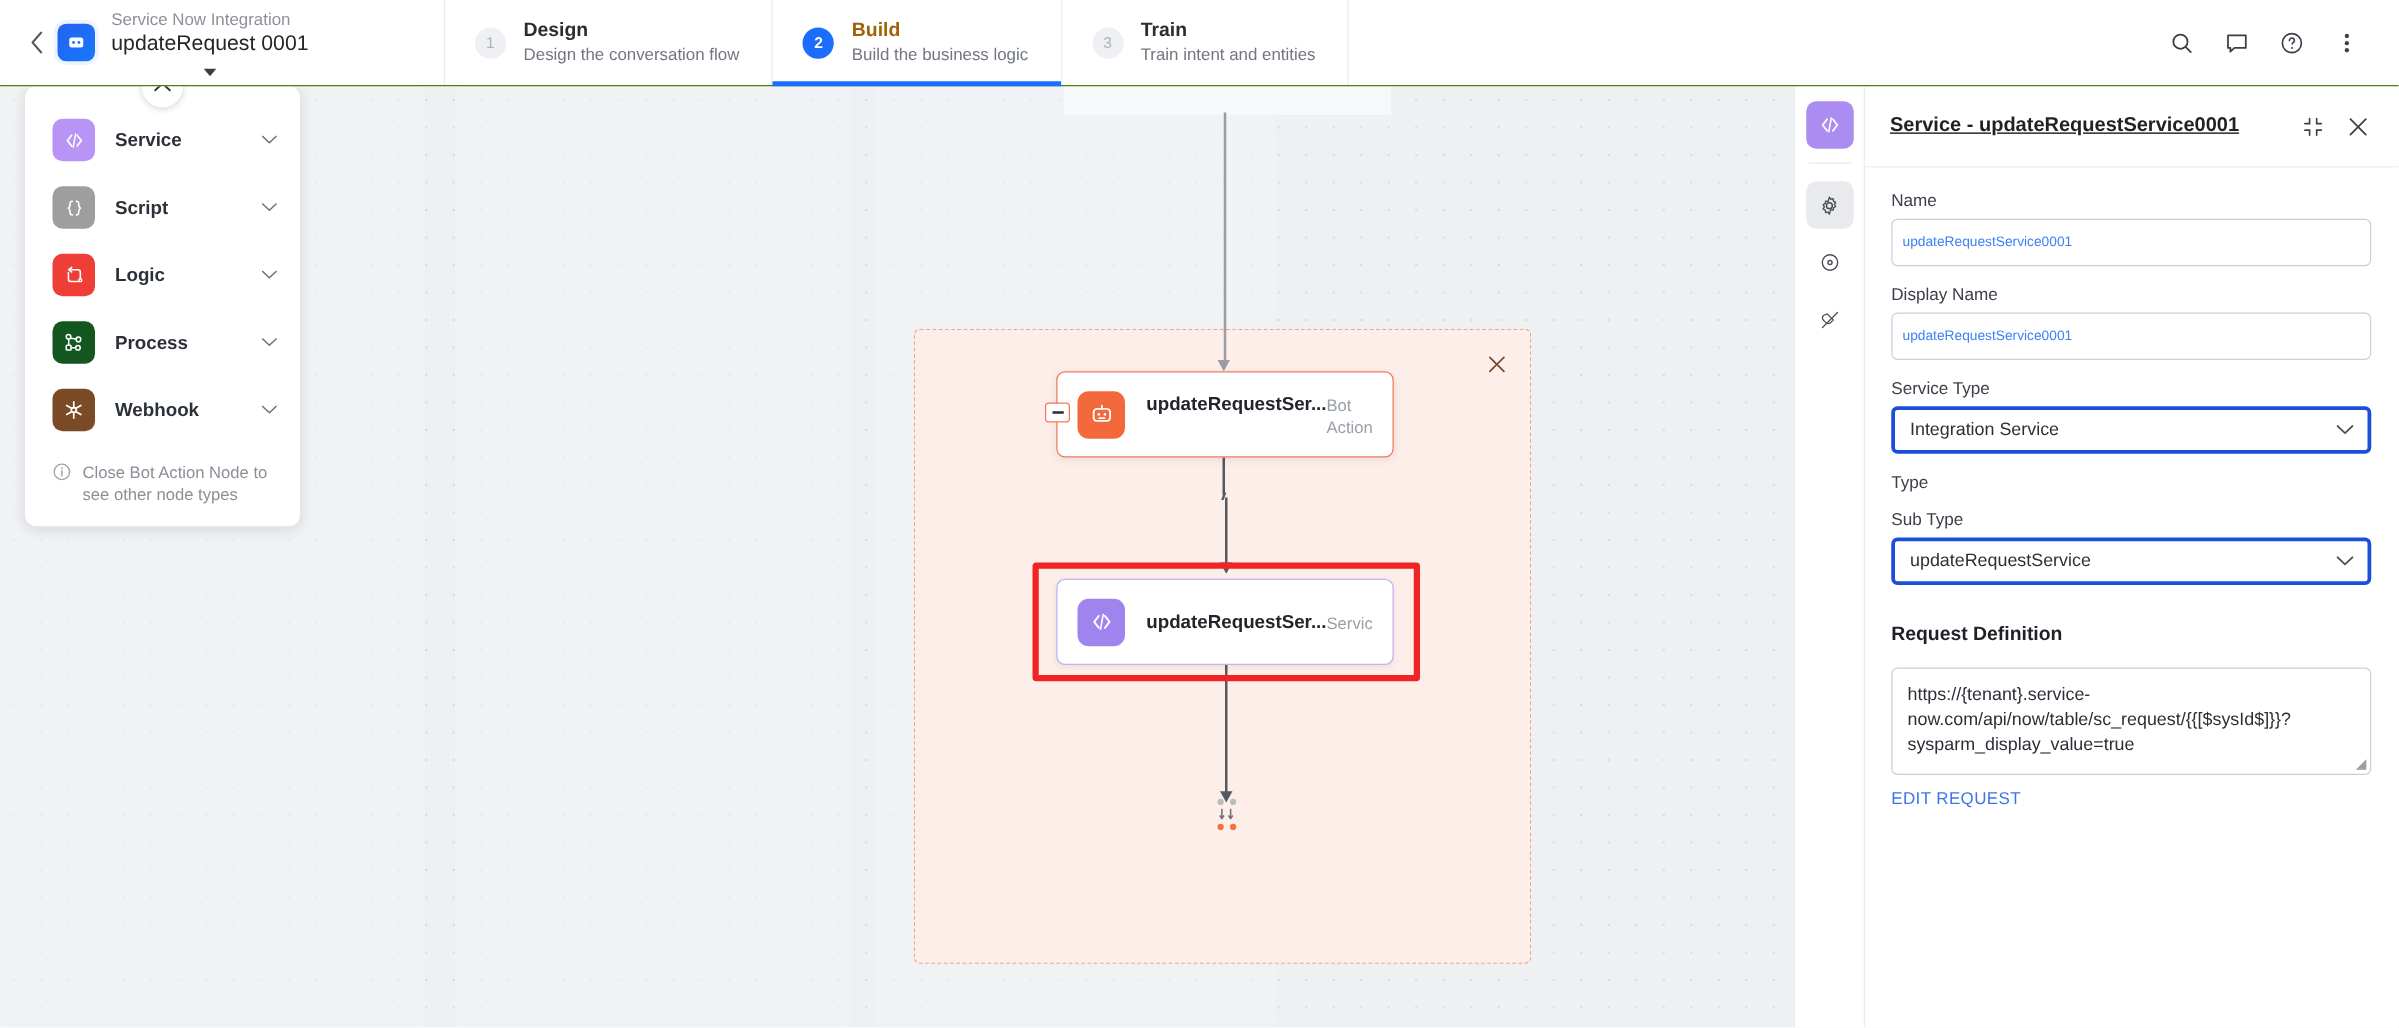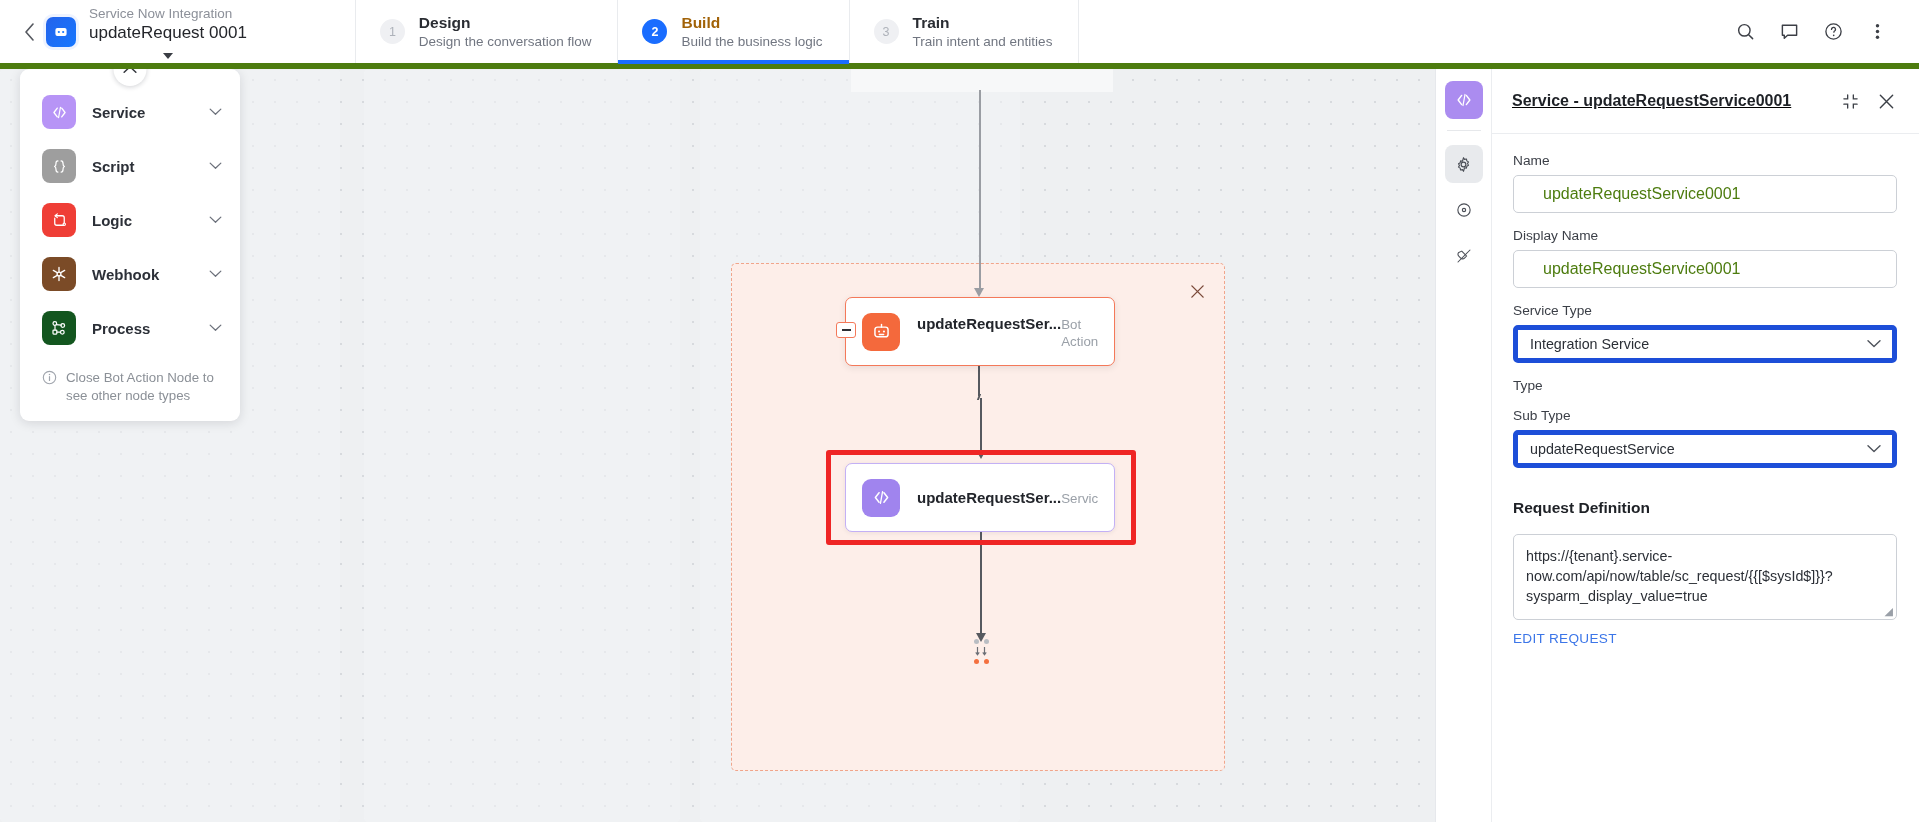--- a/index.html
+++ b/index.html
@@ -8,21 +8,21 @@
     font-family: "Liberation Sans", sans-serif;
     background: #ffffff;
     overflow: hidden;
   }
   #app { position: relative; width: 1919px; height: 822px; }
 
   
   .topbar {
     position: absolute; left: 0; top: 0; width: 1919px; height: 69px;
     background: #ffffff; display: flex; align-items: stretch;
-    border-bottom: 6px solid #4d7c0f;
+    border-bottom: 1px solid #4d7c0f;
     z-index: 30;
   }
   .back-btn {
     width: 46px; display: flex; align-items: center; justify-content: center;
     color: #55585f; cursor: pointer; padding-left: 12px;
   }
   .bot-badge {
     width: 30px; height: 30px; border-radius: 7px;
     background: linear-gradient(135deg,#2563eb,#1677ff);
     display: flex; align-items: center; justify-content: center;
@@ -219,25 +219,25 @@
   .panel-act {
     width: 30px; height: 30px; display: flex; align-items: center; justify-content: center;
     color: #3c4047; cursor: pointer; margin-left: 6px;
   }
   .panel-scroll { flex: 1; overflow-y: auto; padding: 19px 22px 20px 21px; }
   .sec-title { font-size: 15.5px; font-weight: bold; color: #1e2126; margin-bottom: 17px; }
   .field { margin-bottom: 15px; }
   .field-label { font-size: 13.7px; color: #3b3f47; margin-bottom: 7px; }
   .field-input {
     width: 100%; height: 38px; border: 1px solid #ccd0d6; border-radius: 5px;
-    padding: 0 29px; font-size: 16px; color: #4d7c0f;
+    padding: 0 8px; font-size: 11px; color: #3b82f6;
     font-family: "Liberation Sans", sans-serif; background: #fff;
   }
   .field-select {
-    width: 100%; height: 38px; border: 5px solid #1d4ed8; border-radius: 5px;
+    width: 100%; height: 38px; border: 3px solid #1d4ed8; border-radius: 5px;
     padding: 0 34px 0 12px; font-size: 14.3px; color: #2b2f36; background: #fff;
     display: flex; align-items: center; position: relative; cursor: pointer;
   }
   .field-select .chev {
     position: absolute; right: 11px; top: 50%; transform: translateY(-50%);
     color: #4e535b; display:flex;
   }
   .sec-gap { height: 16px; }
   .textarea-box {
     width: 100%; min-height: 86px; border: 1px solid #ccd0d6; border-radius: 5px;
@@ -452,47 +452,47 @@
       </div>
       <div class="pal-label">Logic</div>
       <div class="pal-chev">
         <svg width="13" height="8" viewBox="0 0 14 9" fill="none">
             <path d="M1 1.3L7 7l6-5.7" stroke="#6d727c" stroke-width="1.4" stroke-linecap="round" stroke-linejoin="round"></path>
           </svg>
       </div>
     </div>
 
     <div class="pal-row">
-      <div class="pal-ico" style="background:#7b4b27;">
-        <svg width="20" height="20" viewBox="0 0 24 24" fill="none">
-          <g stroke="#fff" stroke-width="1.6" stroke-linecap="round">
-            <path d="M12 4.2v5.4M12 14.4v5.4M5.2 7.6l4.7 2.7M14.1 13.7l4.7 2.7M5.2 16.3l4.7-2.7M14.1 10.3l4.7-2.7"></path>
-          </g>
-          <circle cx="12" cy="12" r="2.3" stroke="#fff" stroke-width="1.6"></circle>
-        </svg>
-      </div>
-      <div class="pal-label">Webhook</div>
-      <div class="pal-chev">
-        <svg width="13" height="8" viewBox="0 0 14 9" fill="none">
-            <path d="M1 1.3L7 7l6-5.7" stroke="#6d727c" stroke-width="1.4" stroke-linecap="round" stroke-linejoin="round"></path>
-          </svg>
-      </div>
-    </div>
-
-    <div class="pal-row">
       <div class="pal-ico" style="background:#13561f;">
         <svg width="20" height="20" viewBox="0 0 24 24" fill="none">
           <circle cx="7" cy="6.5" r="2.2" stroke="#fff" stroke-width="1.5"></circle>
           <circle cx="16.5" cy="9" r="2.2" stroke="#fff" stroke-width="1.5"></circle>
           <circle cx="16" cy="17" r="2.2" stroke="#fff" stroke-width="1.5"></circle>
           <rect x="4.8" y="14.6" width="4.6" height="4.6" rx=".8" stroke="#fff" stroke-width="1.5"></rect>
           <path d="M8.7 8l6 .6M7.2 9v5.4M9.6 17h4.2" stroke="#fff" stroke-width="1.4" stroke-linecap="round"></path>
         </svg>
       </div>
       <div class="pal-label">Process</div>
+      <div class="pal-chev">
+        <svg width="13" height="8" viewBox="0 0 14 9" fill="none">
+            <path d="M1 1.3L7 7l6-5.7" stroke="#6d727c" stroke-width="1.4" stroke-linecap="round" stroke-linejoin="round"></path>
+          </svg>
+      </div>
+    </div>
+
+    <div class="pal-row">
+      <div class="pal-ico" style="background:#7b4b27;">
+        <svg width="20" height="20" viewBox="0 0 24 24" fill="none">
+          <g stroke="#fff" stroke-width="1.6" stroke-linecap="round">
+            <path d="M12 4.2v5.4M12 14.4v5.4M5.2 7.6l4.7 2.7M14.1 13.7l4.7 2.7M5.2 16.3l4.7-2.7M14.1 10.3l4.7-2.7"></path>
+          </g>
+          <circle cx="12" cy="12" r="2.3" stroke="#fff" stroke-width="1.6"></circle>
+        </svg>
+      </div>
+      <div class="pal-label">Webhook</div>
       <div class="pal-chev">
         <svg width="13" height="8" viewBox="0 0 14 9" fill="none">
             <path d="M1 1.3L7 7l6-5.7" stroke="#6d727c" stroke-width="1.4" stroke-linecap="round" stroke-linejoin="round"></path>
           </svg>
       </div>
     </div>
 
     <div class="pal-note">
       <svg width="15" height="15" viewBox="0 0 16 16" fill="none">
         <circle cx="8" cy="8" r="6.6" stroke="#a0a5ad" stroke-width="1.2"></circle>

